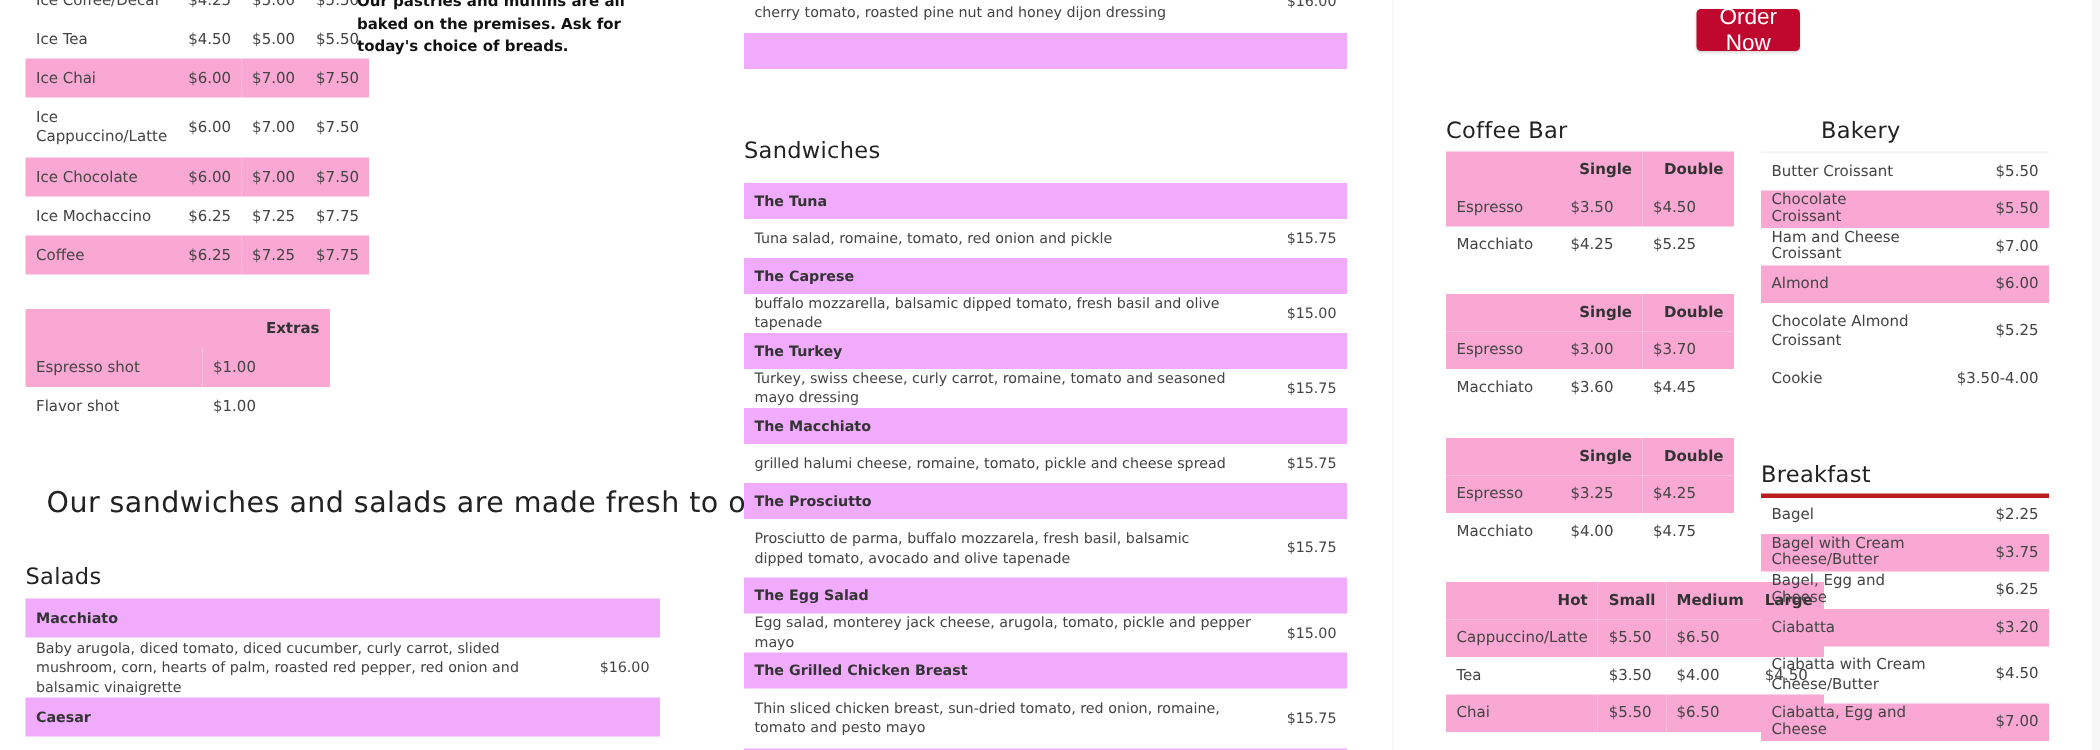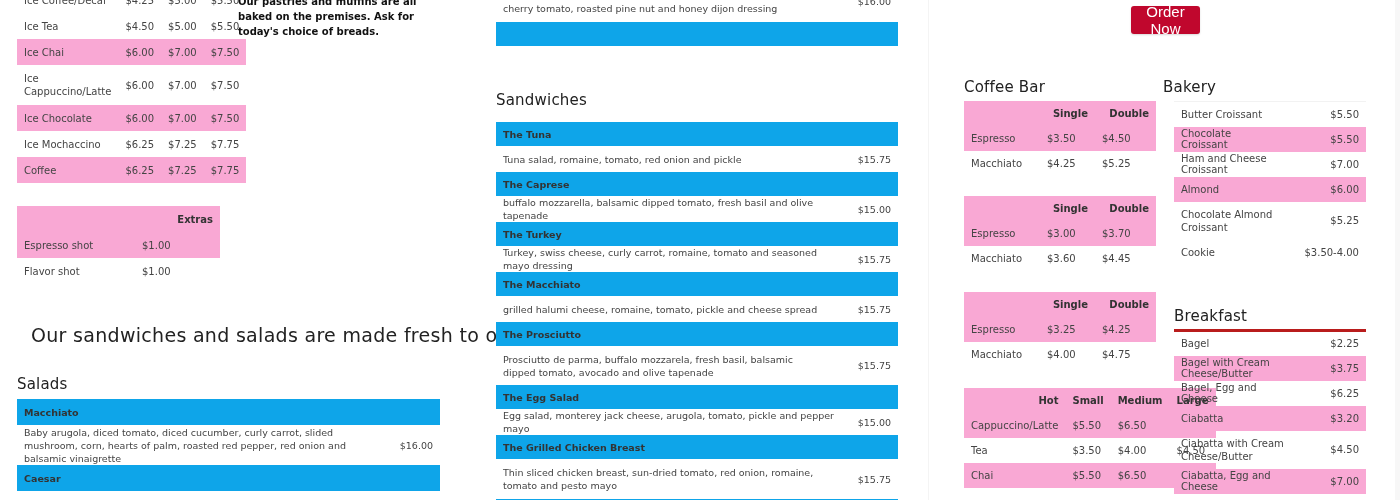--- a/index.html
+++ b/index.html
@@ -17,21 +17,21 @@
   .r { text-align: right !important; }
 
   h2.sec { position: absolute; font-weight: normal; color: #222; font-size: 15px; letter-spacing: 0.2px; }
   .tagline { position: absolute; font-size: 19px; color: #222; font-weight: normal; letter-spacing: 0.3px; }
   .bakery-note { position: absolute; left: 238px; top: -6px; width: 210px; font-weight: bold; font-size: 10px; line-height: 15px; color: #111; }
 
   .order-btn { position: absolute; left: 1131px; top: 6px; width: 69px; height: 28px; background: #c0072d; color: #fff; border-radius: 3px; font-size: 15px; display: flex; align-items: center; justify-content: center; border: none; box-shadow: 0 1px 2px rgba(0,0,0,0.15); }
 
   .sand-block { position: absolute; left: 496px; width: 402px; }
   .sand-row { display: flex; align-items: center; padding: 0 7px; font-size: 9.5px; color: #444; }
-  .sand-row.head { background: #0ea5e9; font-weight: bold; color: #333; }
+  .sand-row.head { background: #f0abfc; font-weight: bold; color: #333; }
   .sand-row .desc { flex: 1; line-height: 13px; }
   .sand-row .price { width: 50px; text-align: right; }
 </style>
 </head>
 <body>
 
 <div class="stripe-a"></div>
 <div class="stripe-b"></div>
 
 <table class="menu abs" style="left:17px; top:-13px; width:203px;">
@@ -270,21 +270,21 @@
   </tr>
   <tr class="alt" style="height:25px;">
     <td>Chai</td>
     <td>$5.50</td>
     <td>$6.50</td>
     <td>$7.00</td>
   </tr>
 </tbody>
   </table>
 
-<h2 class="sec" style="left:1163px; top:78px;text-align:center;">Bakery</h2>
+<h2 class="sec" style="left:1214px; top:78px;text-align:center;">Bakery</h2>
 <table class="menu abs" style="left:1174px; top:101px; width:192px;">
   <tbody>
       <tr style="height:25px; border-top:1px solid #f2f2f2;">
         <td>Butter Croissant</td>
         <td class="r price">$5.50</td>
       </tr>
   <tr class="alt" style="height:25px;">
         <td>Chocolate Croissant</td>
         <td class="r price">$5.50</td>
       </tr>

